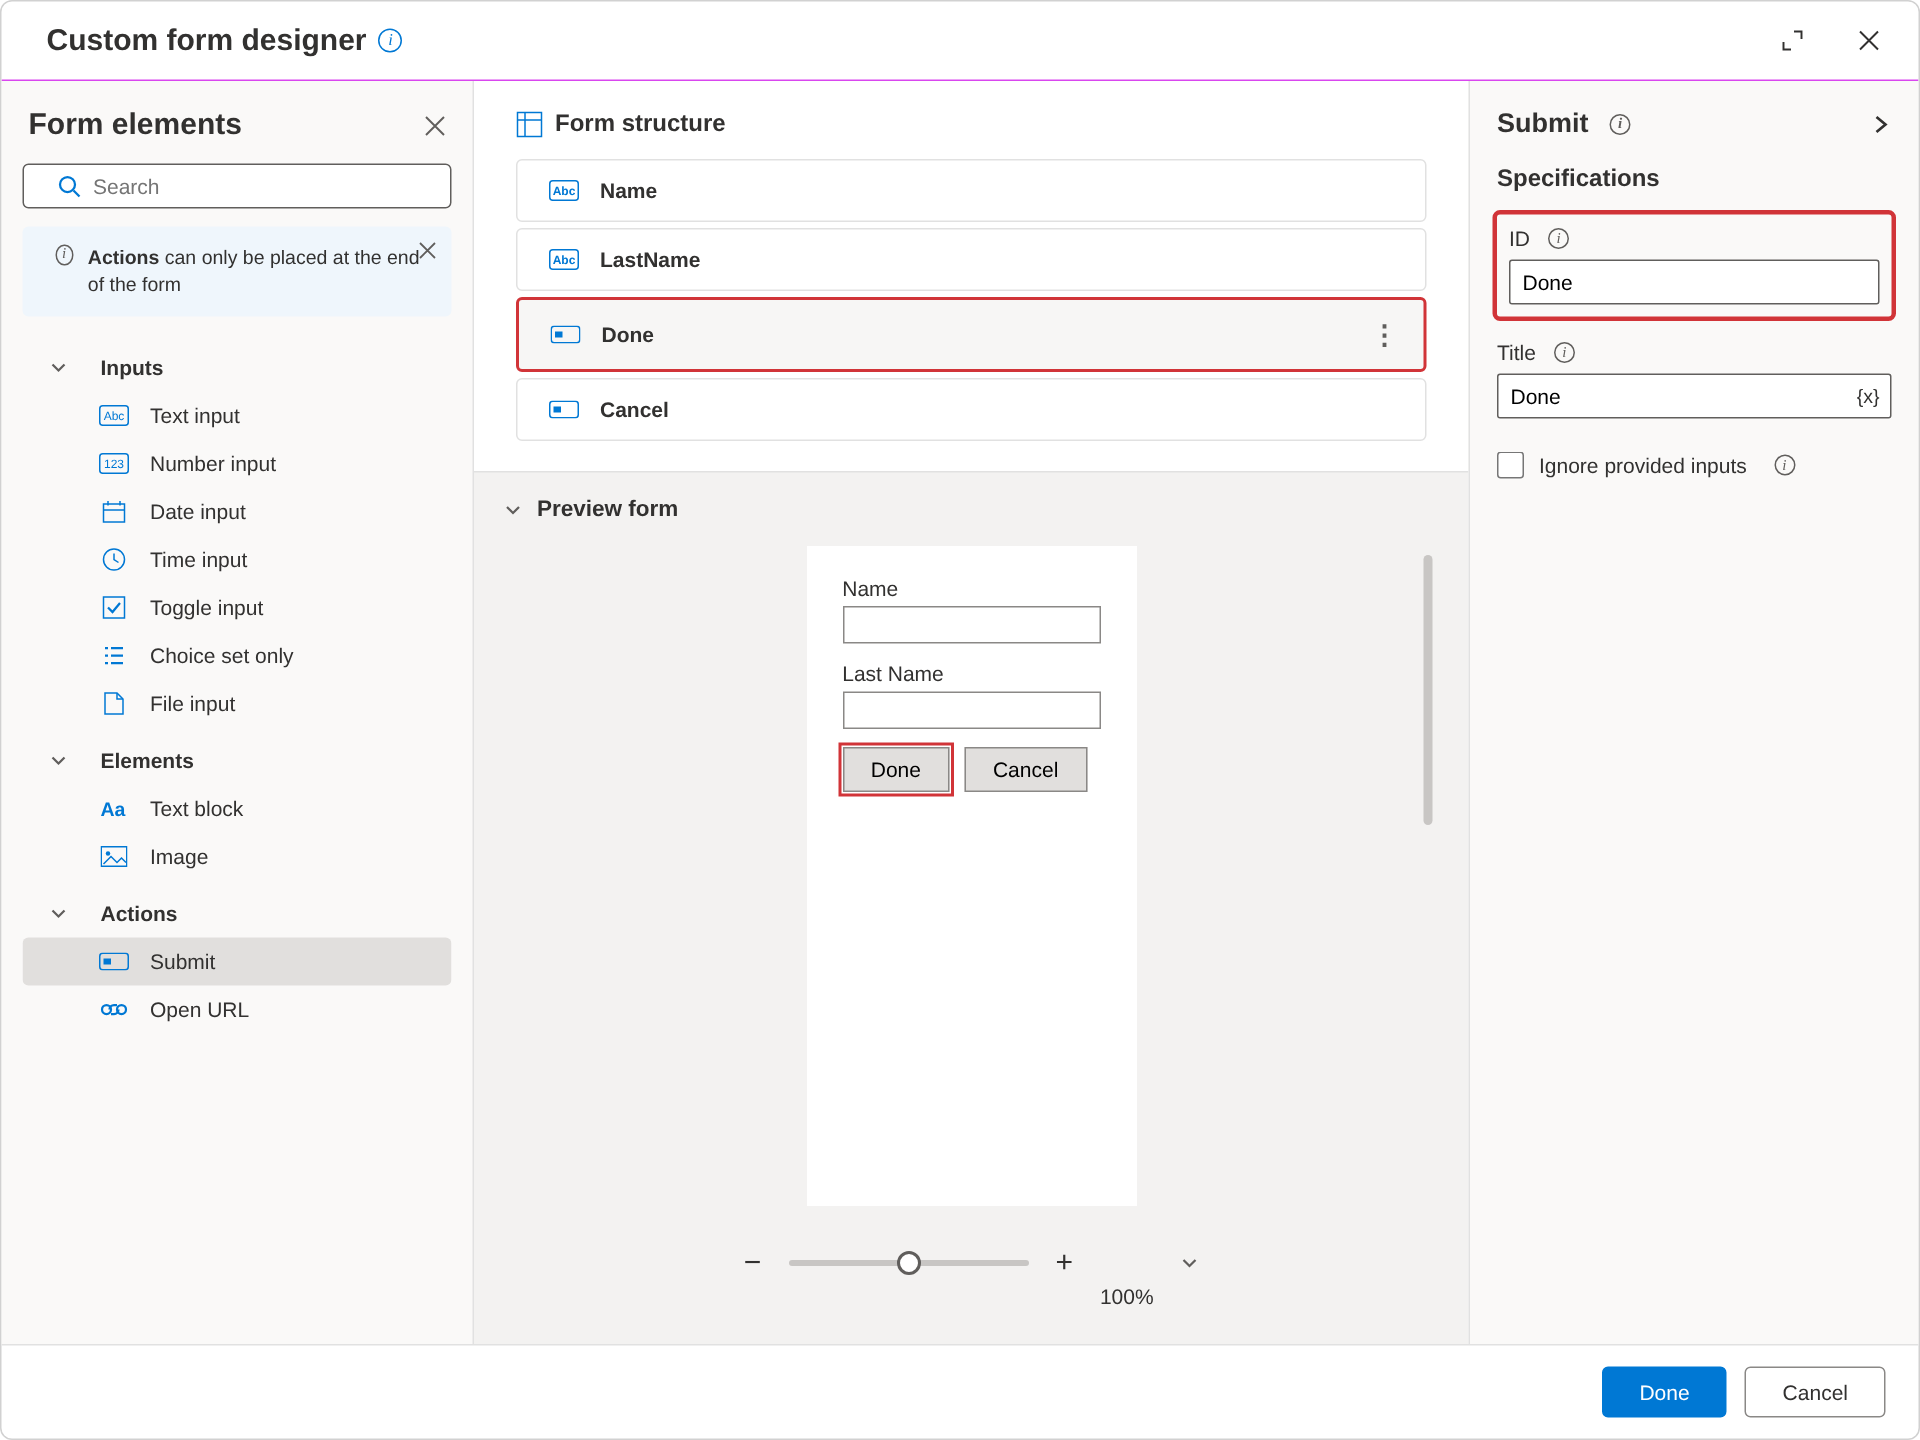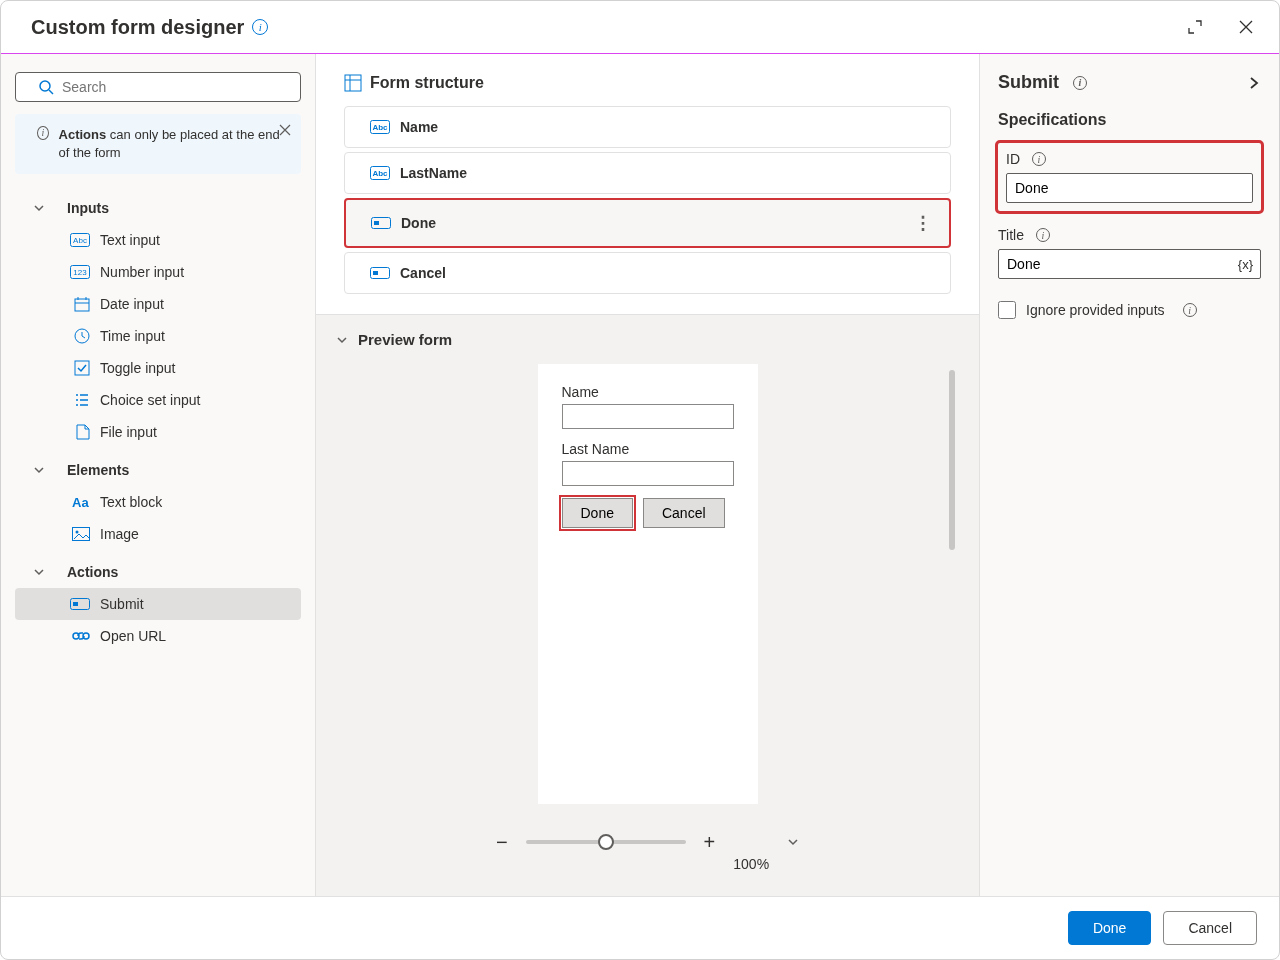--- a/index.html
+++ b/index.html
@@ -20,21 +20,21 @@
 .search-box input { border: none; outline: none; flex: 1; font-size: 14px; background: transparent; }
 .search-icon { color: #0078d4; margin-right: 8px; }
 .notice { background: #eff6fc; border-radius: 4px; padding: 12px 14px; display: flex; gap: 10px; font-size: 13px; line-height: 1.4; position: relative; margin-bottom: 18px; }
 .notice .close-x { position: absolute; right: 10px; top: 10px; font-size: 14px; }
 .tree { overflow-y: auto; }
 .tree-group { margin-bottom: 6px; }
 .tree-group-header { display: flex; align-items: center; gap: 20px; padding: 8px 6px 8px 18px; font-weight: 600; cursor: pointer; }
 .chev { font-size: 12px; color: #605e5c; width: 14px; display:inline-block; }
 .tree-item { display: flex; align-items: center; gap: 10px; padding: 8px 6px 8px 46px; cursor: pointer; border-radius: 4px; }
 .tree-item.selected { background: #e1dfdd; }
-.tree-icon { width: 29px; height: 16px; display: inline-flex; align-items: center; justify-content: flex-end; color: #1d4ed8; }
+.tree-icon { width: 29px; height: 16px; display: inline-flex; align-items: center; justify-content: center; color: #1d4ed8; }
 .center { flex: 1; display: flex; flex-direction: column; min-width: 0; }
 .structure-area { padding: 20px 28px; flex: 0 0 auto; }
 .structure-header { display: flex; align-items: center; gap: 8px; font-weight: 600; font-size: 16px; margin-bottom: 14px; }
 .structure-list { display: flex; flex-direction: column; gap: 4px; }
 .struct-row { display: flex; align-items: center; gap: 10px; padding: 12px 16px; border: 1px solid #e1e1e1; border-radius: 4px; background: #fff; font-weight: 600; cursor: pointer; }
 .struct-row.selected { border: 2px solid #d13438; background: #f7f6f5; }
 .struct-row .more { margin-left: auto; color: #605e5c; font-size: 18px; letter-spacing: 1px; cursor: pointer; }
 .preview-area { flex: 1; background: #f3f2f1; border-top: 1px solid #e1e1e1; display: flex; flex-direction: column; padding: 16px 20px 24px; min-height: 0; }
 .preview-header { display:flex; align-items:center; gap:8px; font-weight:600; font-size:15px; margin-bottom: 12px; }
 .preview-scroll { flex:1; overflow:auto; display:flex; justify-content:center; position:relative; }
@@ -86,20 +86,28 @@
         <svg width="14" height="14" viewBox="0 0 14 14">
             <path d="M1 1l12 12M13 1L1 13" stroke="#323130" stroke-width="1.3"></path>
           </svg>
       </button>
     </div>
   </div>
 
   <div class="body">
 
     <div class="sidebar-left">
+      <div class="sidebar-header">
+        <span class="sidebar-title">Form elements</span>
+        <span class="close-x">
+          <svg width="14" height="14" viewBox="0 0 14 14">
+              <path d="M1 1l12 12M13 1L1 13" stroke="#605e5c" stroke-width="1.3"></path>
+            </svg>
+        </span>
+      </div>
       <div class="search-box">
         <span class="search-icon">
           <svg width="16" height="16" viewBox="0 0 16 16">
               <circle cx="7" cy="7" r="5" stroke="#0078d4" stroke-width="1.5" fill="none"></circle>
               <path d="M11 11l4 4" stroke="#0078d4" stroke-width="1.5"></path>
             </svg>
         </span>
         <input type="text" placeholder="Search" style="">
       </div>
       <div class="notice">
@@ -166,21 +174,21 @@
                 </svg>
               </span>
               <span>Toggle input</span>
             </div>
             <div class="tree-item">
               <span class="tree-icon">
                 <svg width="16" height="16" viewBox="0 0 16 16">
                   <path d="M2 3h2M6 3h8M2 8h2M6 8h8M2 13h2M6 13h8" stroke="#0078d4" stroke-width="1.5"></path>
                 </svg>
               </span>
-              <span>Choice set input</span>
+              <span>Choice set only</span>
             </div>
             <div class="tree-item">
               <span class="tree-icon">
                 <svg width="14" height="16" viewBox="0 0 14 16">
                   <path d="M1 1h8l4 4v10H1z" stroke="#0078d4" fill="none"></path>
                   <path d="M9 1v4h4" stroke="#0078d4" fill="none"></path>
                 </svg>
               </span>
               <span>File input</span>
             </div>

